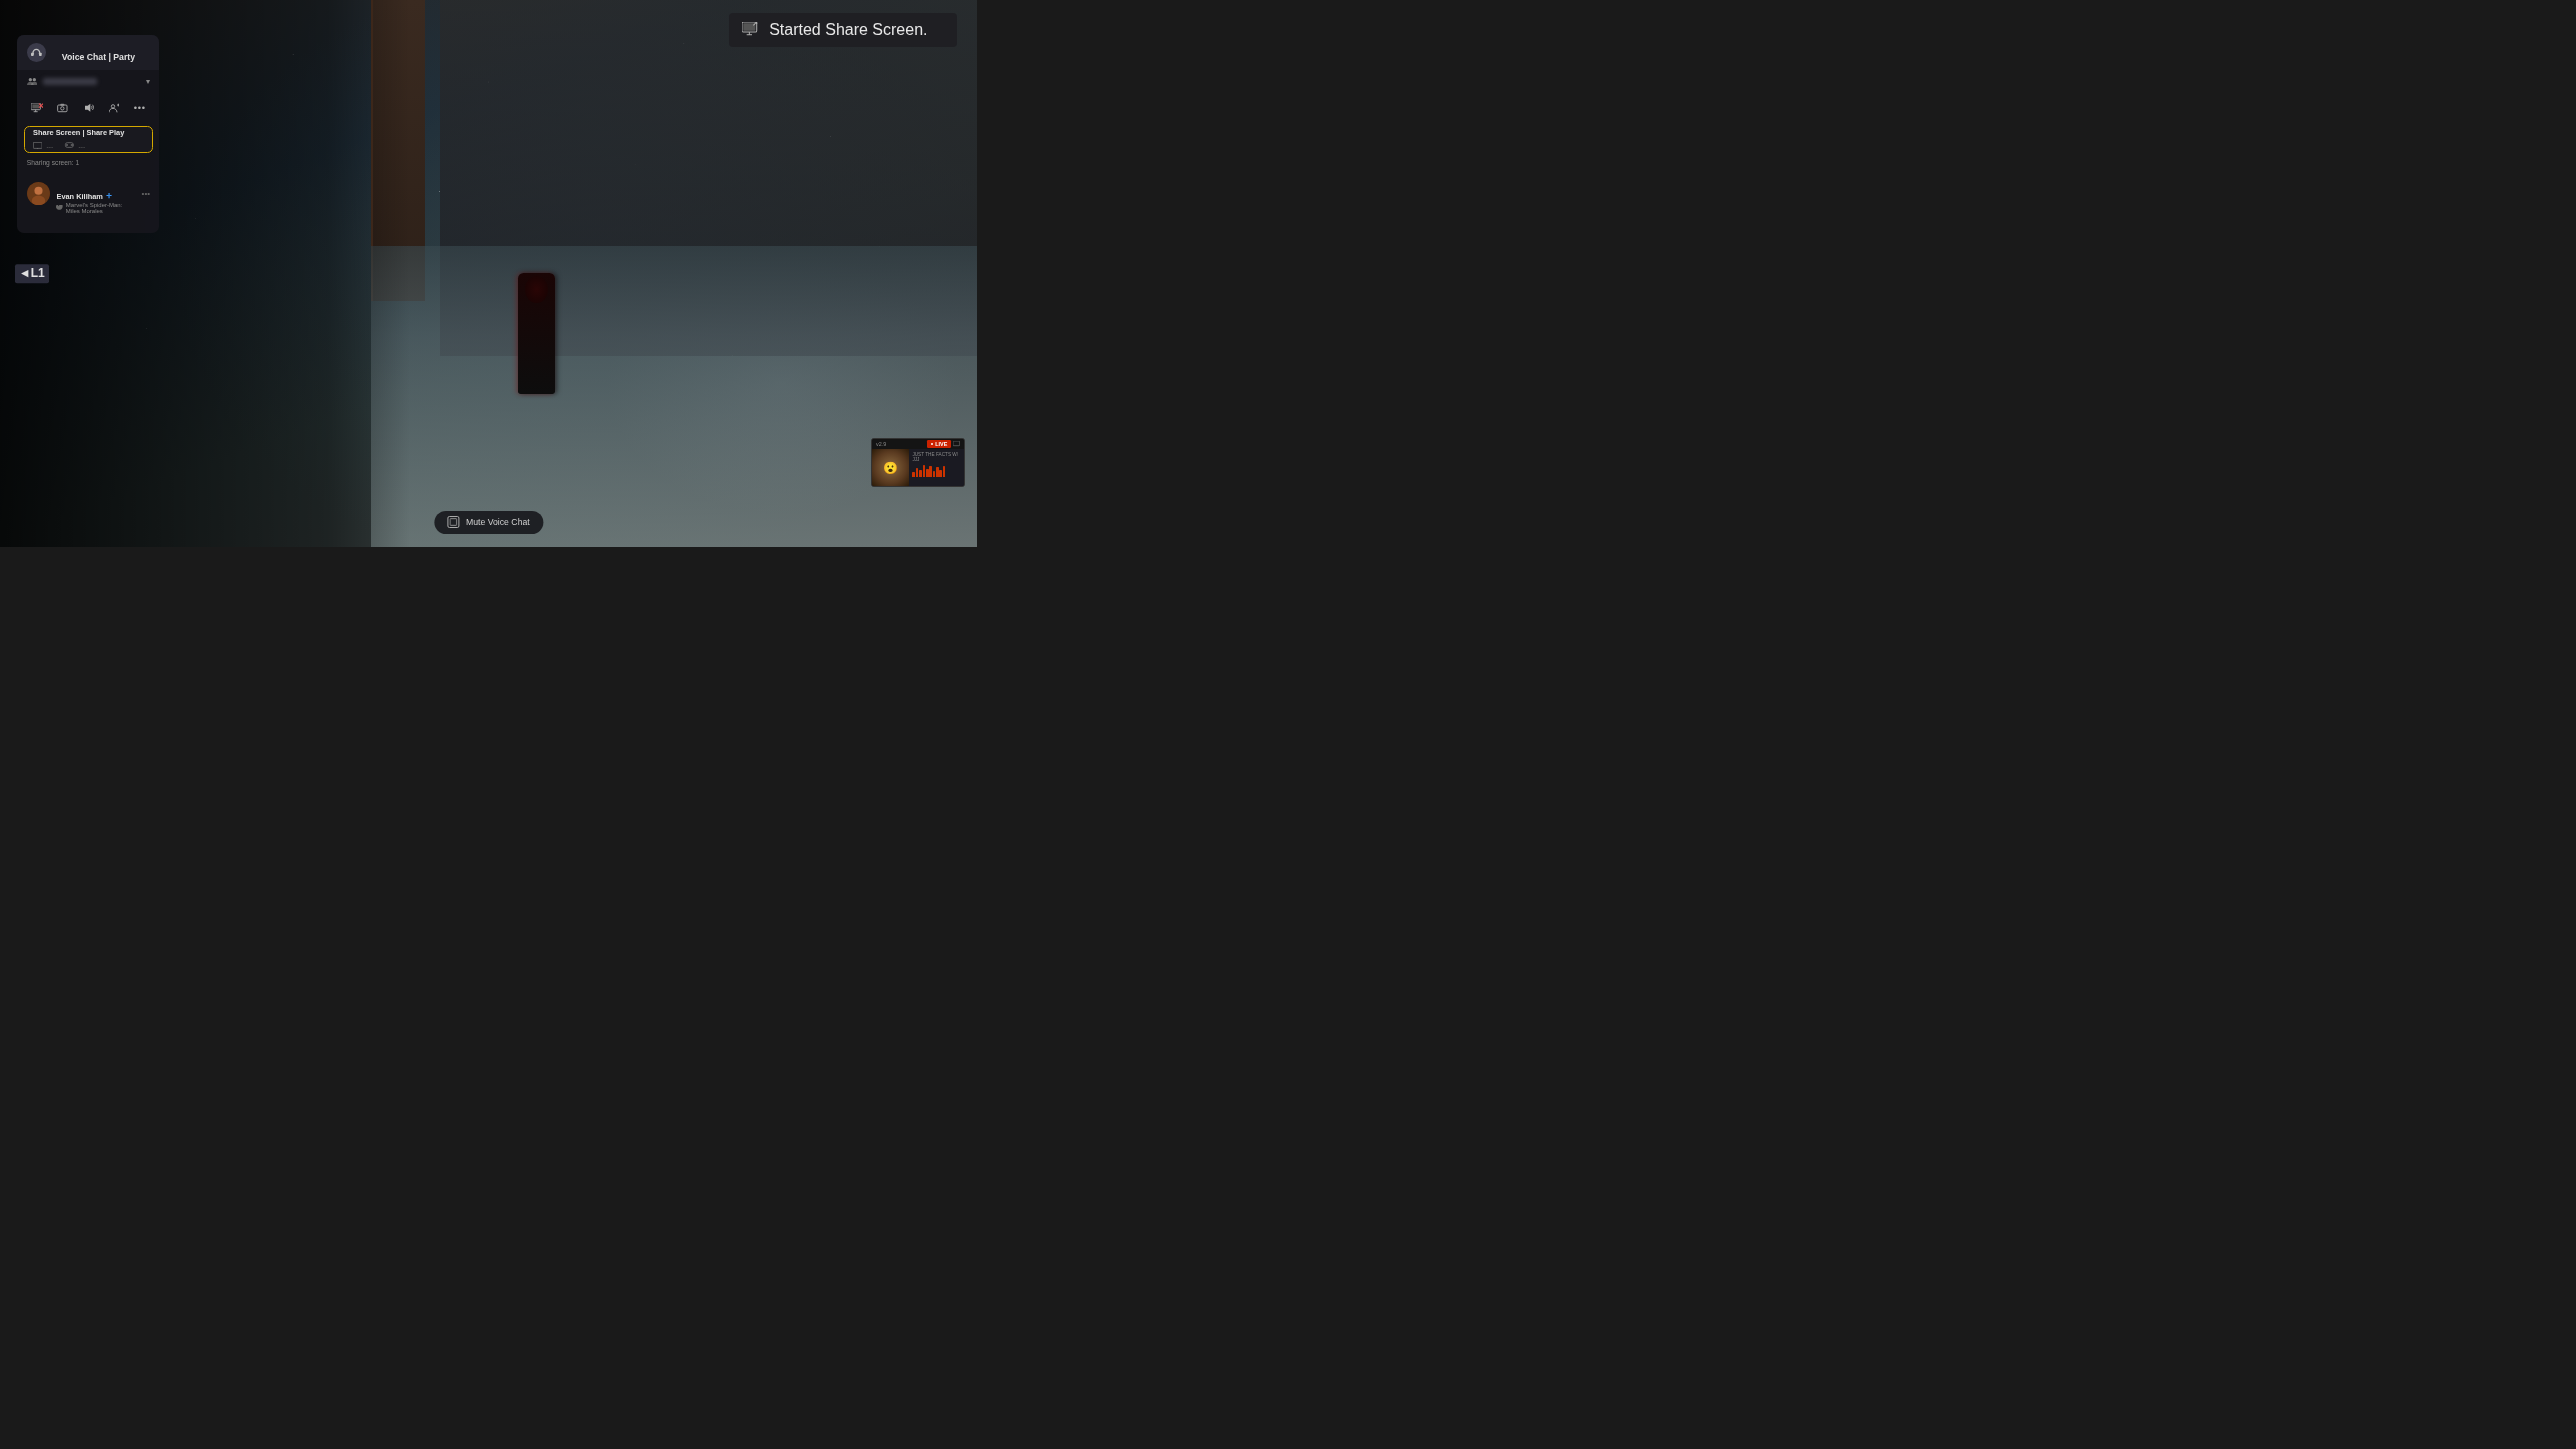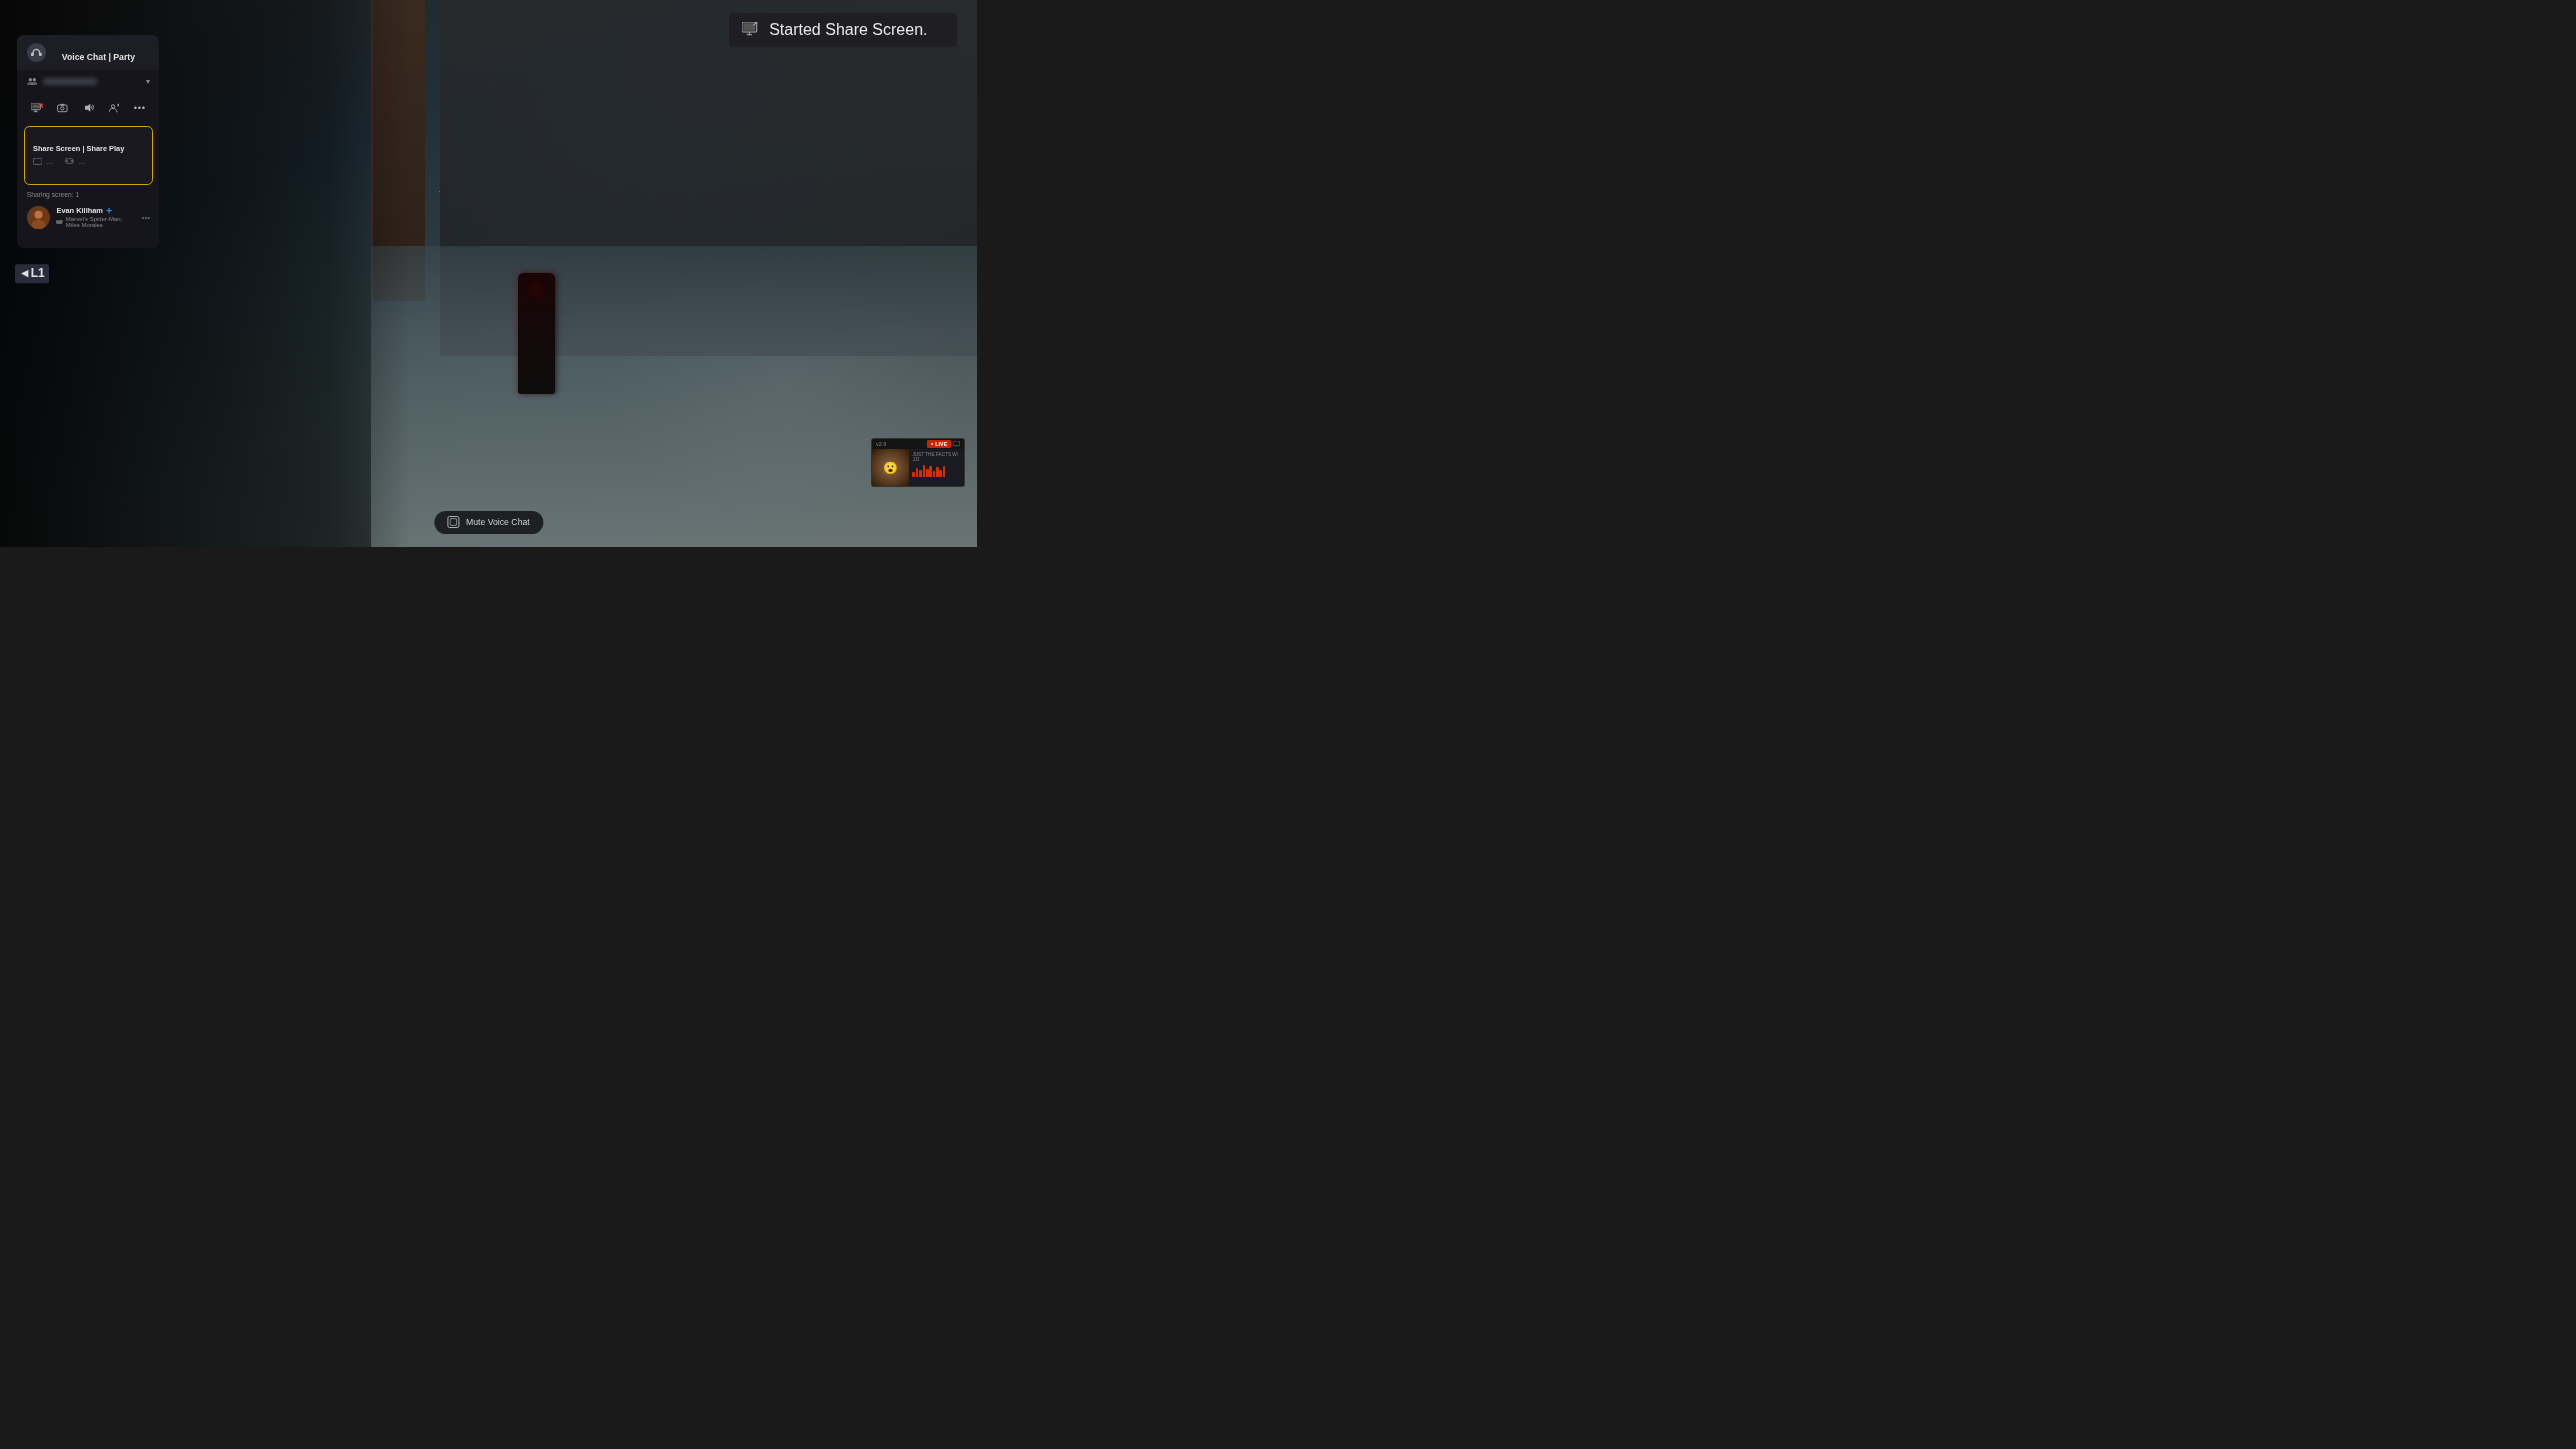--- a/index.html
+++ b/index.html
@@ -241,21 +241,21 @@
       color: #b0b0b0;
       font-size: 10.7px;
       position: relative;
     }
 
     
     .share-screen-card {
       margin: 2.7px 6.7px;
       border: 1.3px solid #d4a800;
       border-radius: 5.4px;
-      padding: 17px 8px;
+      padding: 1px 8px;
       background: rgba(25,25,32,0.9);
       cursor: pointer;
     }
 
     .share-screen-title {
       color: #e0e0e0;
       font-size: 7.4px;
       font-weight: 600;
       margin-bottom: 5.4px;
     }
@@ -307,20 +307,21 @@
       align-items: center;
       justify-content: center;
       font-size: 9.4px;
       color: #d08040;
       overflow: hidden;
       flex-shrink: 0;
     }
 
     .member-info {
       flex: 1;
+      margin-top: 18px;
     }
 
     .member-name-row {
       display: flex;
       align-items: center;
       gap: 3.4px;
       margin-bottom: 1.3px;
     }
 
     .member-name {

